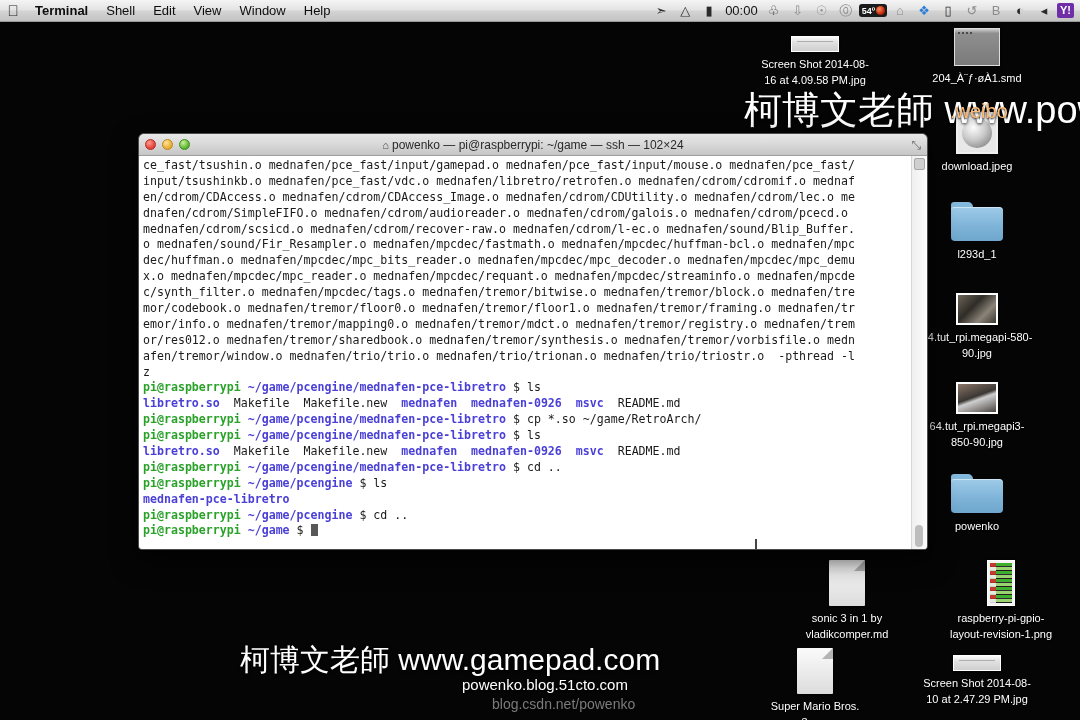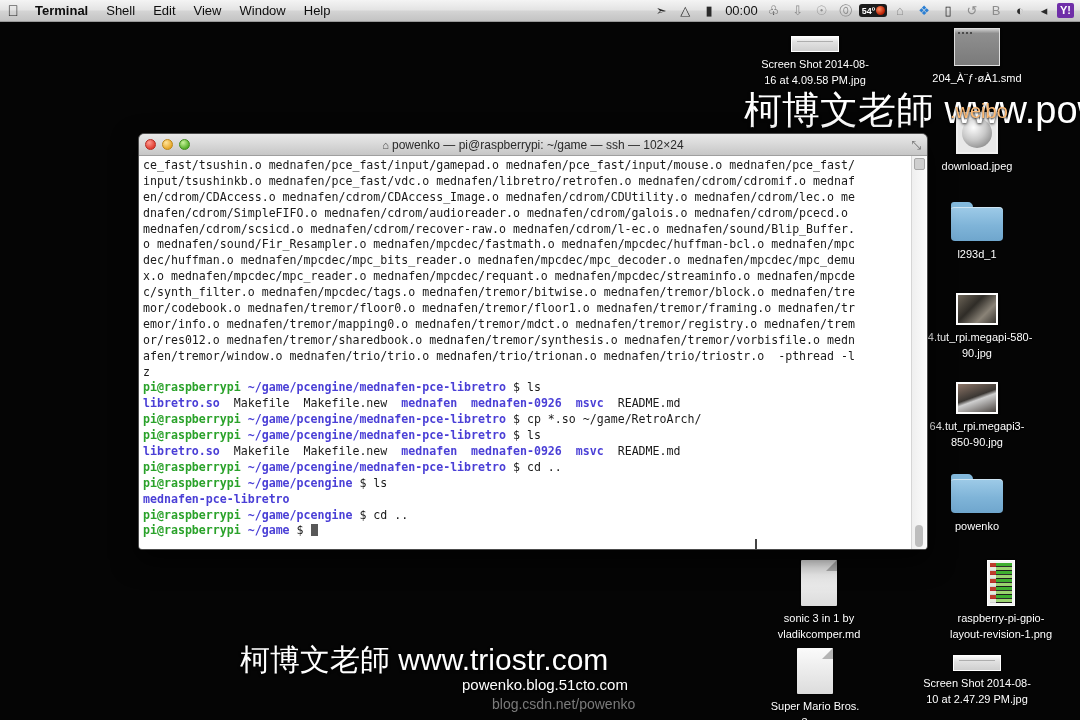--- a/index.html
+++ b/index.html
@@ -404,21 +404,21 @@
           <div class="thumb thumb-b"></div>
         </div>
         <div class="ico-label">64.tut_rpi.megapi3-850-90.jpg</div>
       </div>
       <div class="desk-icon" style="left: 918px; top: 472px;">
         <div class="ico-glyph">
           <div class="folder"></div>
         </div>
         <div class="ico-label">powenko</div>
       </div>
-      <div class="desk-icon" style="left: 760px; top: 560px;">
+      <div class="desk-icon" style="left: 788px; top: 560px;">
         <div class="ico-glyph">
           <div class="docfile"></div>
         </div>
         <div class="ico-label">sonic 3 in 1 by vladikcomper.md</div>
       </div>
       <div class="desk-icon" style="left: 942px; top: 560px;">
         <div class="ico-glyph">
           <div class="gpio">
             <div class="gpio-inner"></div>
           </div>
@@ -457,17 +457,17 @@
     <div id="term-body">
       <div id="term-text"><div class="line"><span class="c-plain">ce_fast/tsushin.o mednafen/pce_fast/input/gamepad.o mednafen/pce_fast/input/mouse.o mednafen/pce_fast/</span></div><div class="line"><span class="c-plain">input/tsushinkb.o mednafen/pce_fast/vdc.o mednafen/libretro/retrofen.o mednafen/cdrom/cdromif.o mednaf</span></div><div class="line"><span class="c-plain">en/cdrom/CDAccess.o mednafen/cdrom/CDAccess_Image.o mednafen/cdrom/CDUtility.o mednafen/cdrom/lec.o me</span></div><div class="line"><span class="c-plain">dnafen/cdrom/SimpleFIFO.o mednafen/cdrom/audioreader.o mednafen/cdrom/galois.o mednafen/cdrom/pcecd.o</span></div><div class="line"><span class="c-plain">mednafen/cdrom/scsicd.o mednafen/cdrom/recover-raw.o mednafen/cdrom/l-ec.o mednafen/sound/Blip_Buffer.</span></div><div class="line"><span class="c-plain">o mednafen/sound/Fir_Resampler.o mednafen/mpcdec/fastmath.o mednafen/mpcdec/huffman-bcl.o mednafen/mpc</span></div><div class="line"><span class="c-plain">dec/huffman.o mednafen/mpcdec/mpc_bits_reader.o mednafen/mpcdec/mpc_decoder.o mednafen/mpcdec/mpc_demu</span></div><div class="line"><span class="c-plain">x.o mednafen/mpcdec/mpc_reader.o mednafen/mpcdec/requant.o mednafen/mpcdec/streaminfo.o mednafen/mpcde</span></div><div class="line"><span class="c-plain">c/synth_filter.o mednafen/mpcdec/tags.o mednafen/tremor/bitwise.o mednafen/tremor/block.o mednafen/tre</span></div><div class="line"><span class="c-plain">mor/codebook.o mednafen/tremor/floor0.o mednafen/tremor/floor1.o mednafen/tremor/framing.o mednafen/tr</span></div><div class="line"><span class="c-plain">emor/info.o mednafen/tremor/mapping0.o mednafen/tremor/mdct.o mednafen/tremor/registry.o mednafen/trem</span></div><div class="line"><span class="c-plain">or/res012.o mednafen/tremor/sharedbook.o mednafen/tremor/synthesis.o mednafen/tremor/vorbisfile.o medn</span></div><div class="line"><span class="c-plain">afen/tremor/window.o mednafen/trio/trio.o mednafen/trio/trionan.o mednafen/trio/triostr.o  -pthread -l</span></div><div class="line"><span class="c-plain">z</span></div><div class="line"><span class="c-green">pi@raspberrypi</span><span class="c-plain"> </span><span class="c-blue">~/game/pcengine/mednafen-pce-libretro</span><span class="c-plain"> $ ls</span></div><div class="line"><span class="c-blue">libretro.so</span><span class="c-plain">  Makefile  Makefile.new  </span><span class="c-blue">mednafen</span><span class="c-plain">  </span><span class="c-blue">mednafen-0926</span><span class="c-plain">  </span><span class="c-blue">msvc</span><span class="c-plain">  README.md</span></div><div class="line"><span class="c-green">pi@raspberrypi</span><span class="c-plain"> </span><span class="c-blue">~/game/pcengine/mednafen-pce-libretro</span><span class="c-plain"> $ cp *.so ~/game/RetroArch/</span></div><div class="line"><span class="c-green">pi@raspberrypi</span><span class="c-plain"> </span><span class="c-blue">~/game/pcengine/mednafen-pce-libretro</span><span class="c-plain"> $ ls</span></div><div class="line"><span class="c-blue">libretro.so</span><span class="c-plain">  Makefile  Makefile.new  </span><span class="c-blue">mednafen</span><span class="c-plain">  </span><span class="c-blue">mednafen-0926</span><span class="c-plain">  </span><span class="c-blue">msvc</span><span class="c-plain">  README.md</span></div><div class="line"><span class="c-green">pi@raspberrypi</span><span class="c-plain"> </span><span class="c-blue">~/game/pcengine/mednafen-pce-libretro</span><span class="c-plain"> $ cd ..</span></div><div class="line"><span class="c-green">pi@raspberrypi</span><span class="c-plain"> </span><span class="c-blue">~/game/pcengine</span><span class="c-plain"> $ ls</span></div><div class="line"><span class="c-blue">mednafen-pce-libretro</span></div><div class="line"><span class="c-green">pi@raspberrypi</span><span class="c-plain"> </span><span class="c-blue">~/game/pcengine</span><span class="c-plain"> $ cd ..</span></div><div class="line"><span class="c-green">pi@raspberrypi</span><span class="c-plain"> </span><span class="c-blue">~/game</span><span class="c-plain"> $ </span><span class="cursor-block"></span></div></div>
       <div id="term-ibeam"></div>
       <div id="term-scrollbar">
         <div class="sb-top"></div>
         <div class="sb-thumb"></div>
       </div>
     </div>
   </div>
 
-  <div class="wm" id="wm-bottom-main">柯博文老師 www.triostr.com</div>
+  <div class="wm" id="wm-bottom-main">柯博文老師 www.gamepad.com</div>
   <div class="wm" id="wm-bottom-sub">powenko.blog.51cto.com</div>
   <div class="wm" id="wm-bottom-sub2">blog.csdn.net/powenko</div>
 
 </div>
 
 </body></html>

